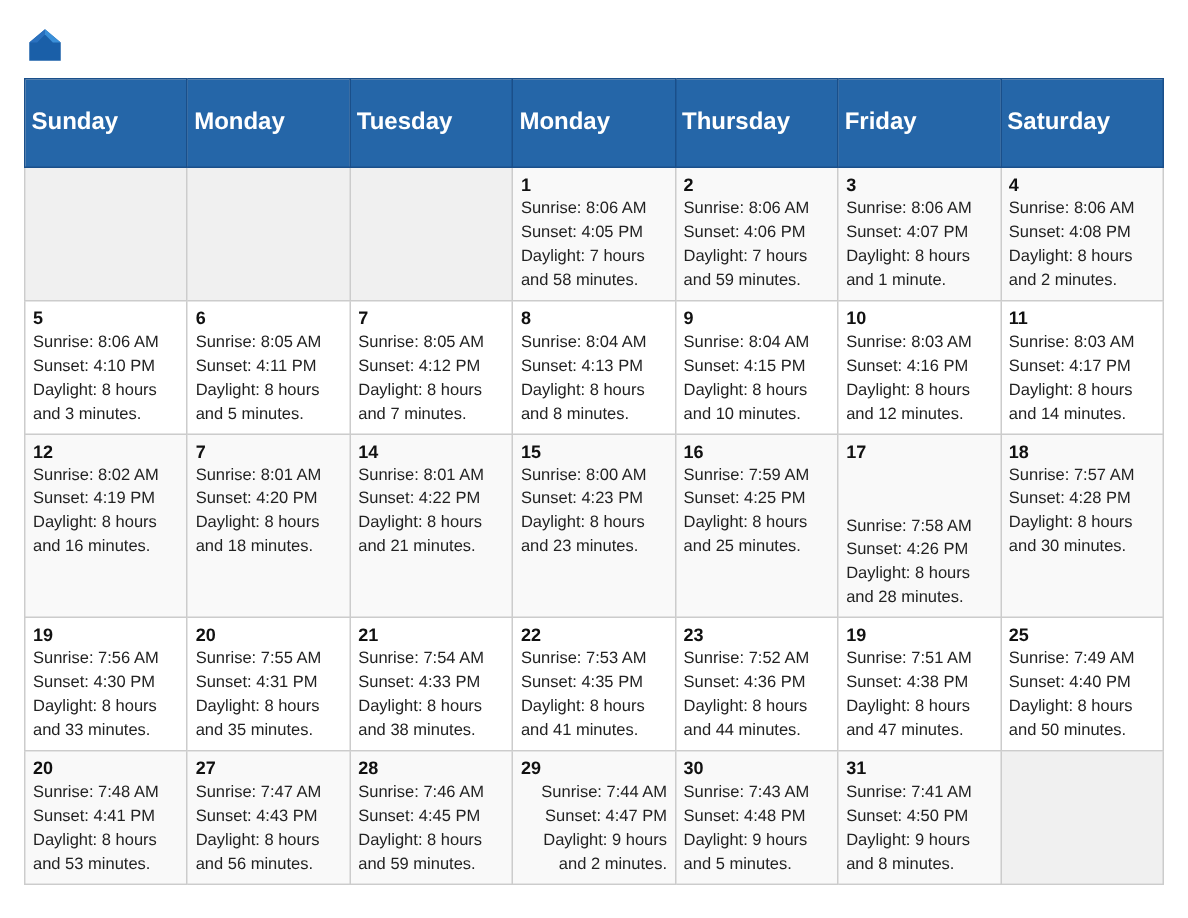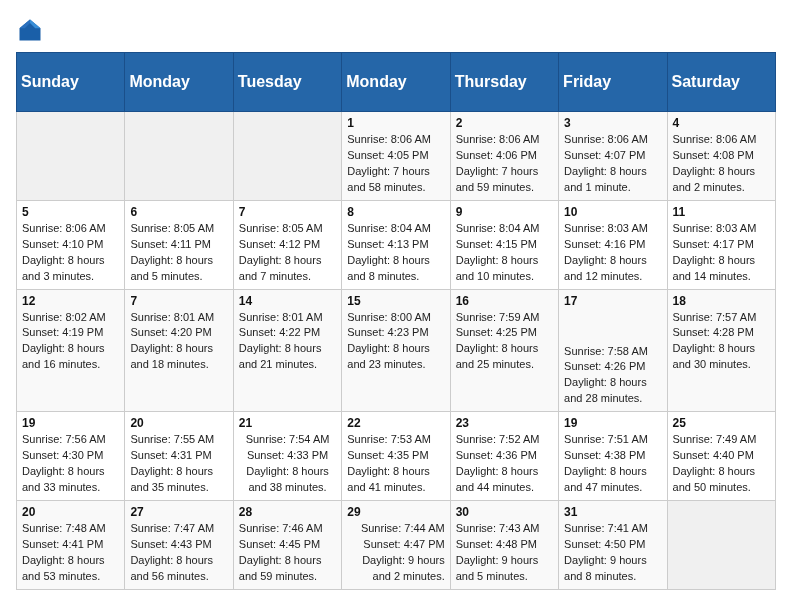--- a/index.html
+++ b/index.html
@@ -264,21 +264,21 @@
         </td>
         <td>
           <span class="day-num">20</span>
           <div class="day-info" style="white-space: pre-line;">Sunrise: 7:55 AM
 Sunset: 4:31 PM
 Daylight: 8 hours
 and 35 minutes.</div>
         </td>
         <td>
           <span class="day-num">21</span>
-          <div class="day-info" style="white-space: pre-line; text-align: center;">Sunrise: 7:54 AM
+          <div class="day-info" style="white-space: pre-line;">Sunrise: 7:54 AM
 Sunset: 4:33 PM
 Daylight: 8 hours
 and 38 minutes.</div>
         </td>
         <td>
           <span class="day-num">22</span>
           <div class="day-info" style="white-space: pre-line;">Sunrise: 7:53 AM
 Sunset: 4:35 PM
 Daylight: 8 hours
 and 41 minutes.</div>

